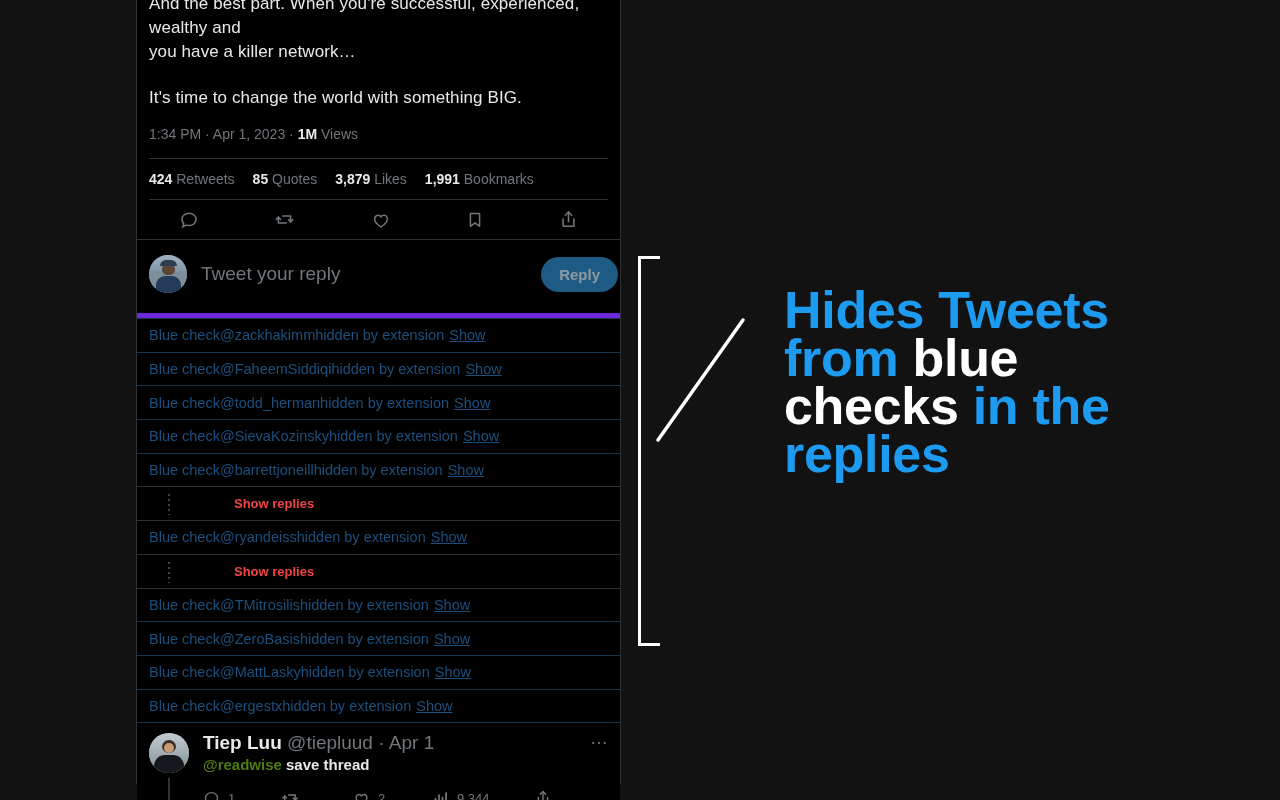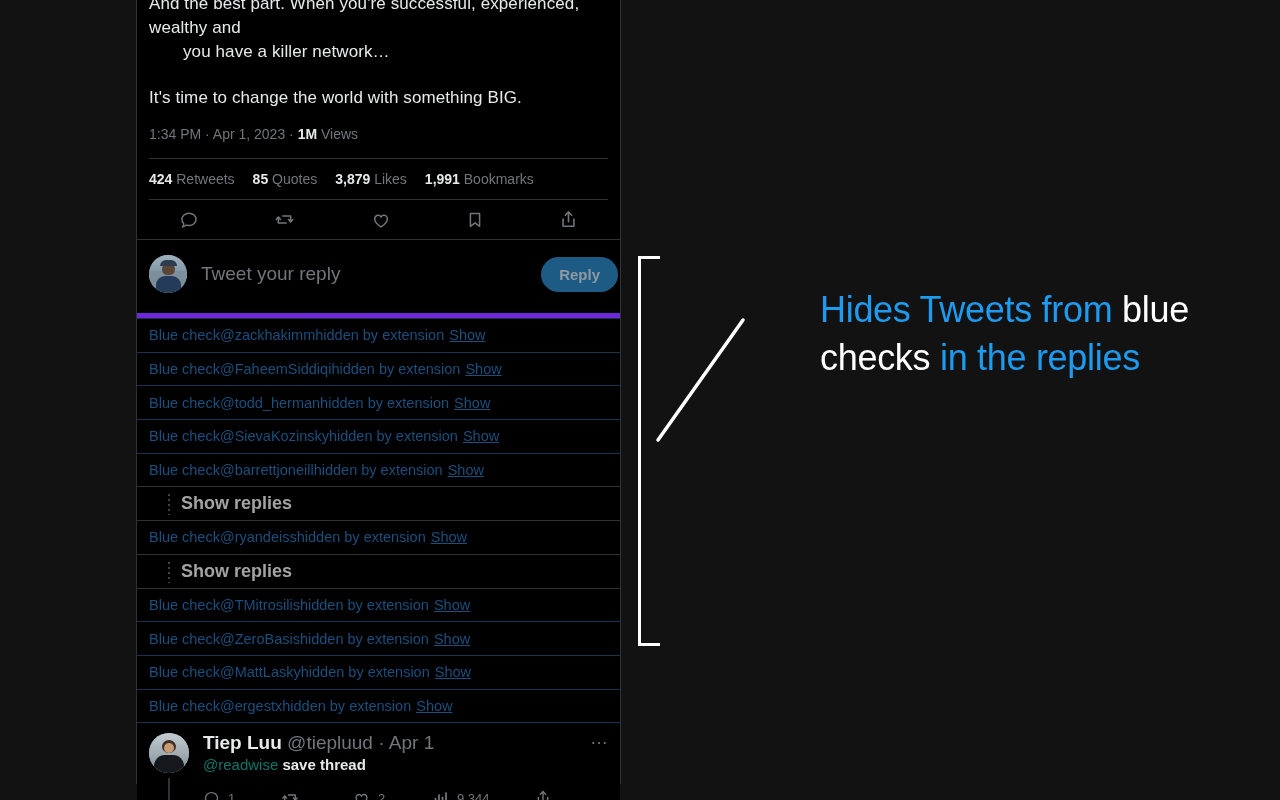--- a/index.html
+++ b/index.html
@@ -18,21 +18,21 @@
     border-left:1px solid #2f3336;
     border-right:1px solid #2f3336;
   }
 
   
   .main-tweet{ padding:0 12px; }
   .tweet-text{
     color:#e7e9ea; font-size:17px; line-height:24px; letter-spacing:.1px;
   }
   .tweet-text .l1{ display:block; margin-top:-8px; }
-  .tweet-text .l2{ display:block;margin-left:34px; }
+  .tweet-text .l2{ display:block; }
   .tweet-text .para2{ display:block; margin-top:22px; }
 
   .tweet-meta{
     color:#71767b; font-size:14px; line-height:20px;
     padding:14px 0 14px 0;
   }
   .tweet-meta b{ color:#e7e9ea; font-weight:700;text-align:center; }
 
   .hr{ height:1px; background:#2f3336; }
 
@@ -87,42 +87,42 @@
   .show-replies-row{
     height:34.7px; display:flex; align-items:center;
     border-top:1px solid #2f3336; border-bottom:1px solid #2f3336;
     margin-top:-1px; background:#000; position:relative;
   }
   .thread-dots{
     position:absolute; left:31px; top:7px; width:2px; height:21px;
     background:repeating-linear-gradient(180deg,#3d4246 0 2px,transparent 2px 5px);
   }
   .show-replies-label{
-    margin-left:44px; color:#a3a3a3; font-size:18px; font-weight:700; cursor:pointer;
+    margin-left:97px; color:#ef4444; font-size:13px; font-weight:700; cursor:pointer;
   }
 
   
   .inline-tweet{
     padding:10px 12px 4px 12px; background:#000;
     border-top:1px solid #16344e; margin-top:-1px; position:relative;
   }
   .it-row{ display:flex; gap:14px; }
   .it-avatar{
     width:40px; height:40px; border-radius:50%; flex:0 0 40px;
     overflow:hidden; position:relative; background:#7d8b92;
   }
   .it-avatar .bg{ position:absolute; inset:0; background:linear-gradient(180deg,#c3ccd2 0%,#9aa7ad 60%,#7e8c93 100%); }
   .it-avatar .h{ position:absolute; left:13px; top:7px; width:14px; height:13px; border-radius:50%; background:#3d2f26; }
   .it-avatar .f{ position:absolute; left:15px; top:10px; width:10px; height:10px; border-radius:50%; background:#c79c73; }
   .it-avatar .b{ position:absolute; left:5px; bottom:0; width:30px; height:18px; border-radius:11px 11px 0 0; background:#15181c; }
   .it-body{ flex:1; min-width:0; }
   .it-head{ font-size:19px; line-height:20px; color:#71767b; }
   .it-head .name{ color:#e7e9ea; font-weight:700; }
   .it-text{ font-size:15px; line-height:20px; color:#e7e9ea; font-weight:700; margin-top:2px; }
-  .it-text .mention{ color:#0f766e; font-weight:400; }
+  .it-text .mention{ color:#4d7c0f; font-weight:700; }
   .it-more{ color:#71767b; font-size:18px; line-height:10px; padding-left:8px; cursor:pointer; }
 
   .it-actions{
     display:flex; align-items:center; margin-top:9px; position:relative;
     padding-left:54px; height:28px;
   }
   .it-thread-line{
     position:absolute; left:19px; top:-6px; width:2px; height:44px; background:#2f3336;
   }
   .it-act{
@@ -137,22 +137,22 @@
   
   .bracket{
     position:absolute; left:638px; top:256px; width:22px; height:390px;
     border-left:3px solid #ffffff;
     border-top:3px solid #ffffff;
     border-bottom:3px solid #ffffff;
   }
   .pointer{ position:absolute; left:630px; top:300px; width:130px; height:160px; }
 
   .annotation{
-    position:absolute; left:820px; top:286px; width:400px;
-    font-size:36px; font-weight:400; line-height:48px; letter-spacing:-.3px;
+    position:absolute; left:784px; top:286px; width:400px;
+    font-size:52px; font-weight:700; line-height:48px; letter-spacing:-.3px;
     color:#1d9bf0;
   }
   .annotation .hl{ color:#ffffff; }
   svg{ display:block; }
 </style>
 </head>
 <body>
 
 <div id="root">
 

